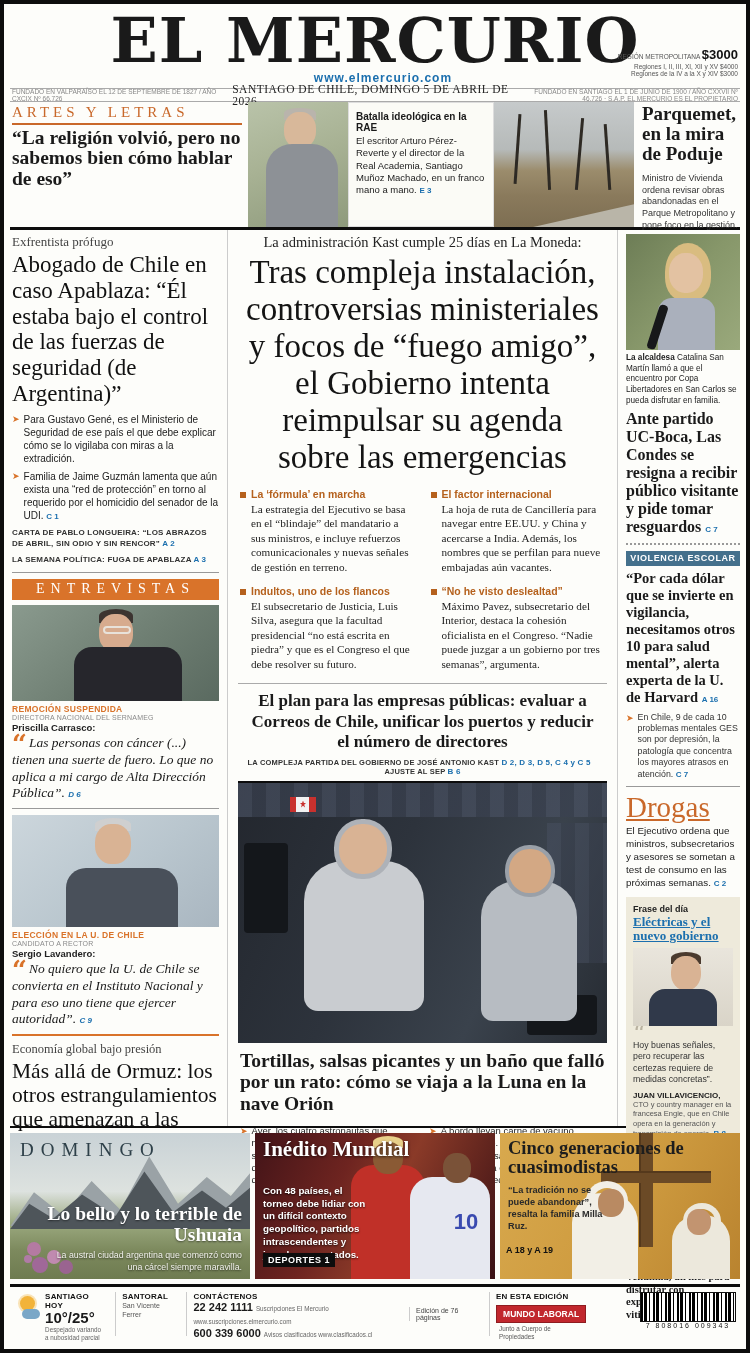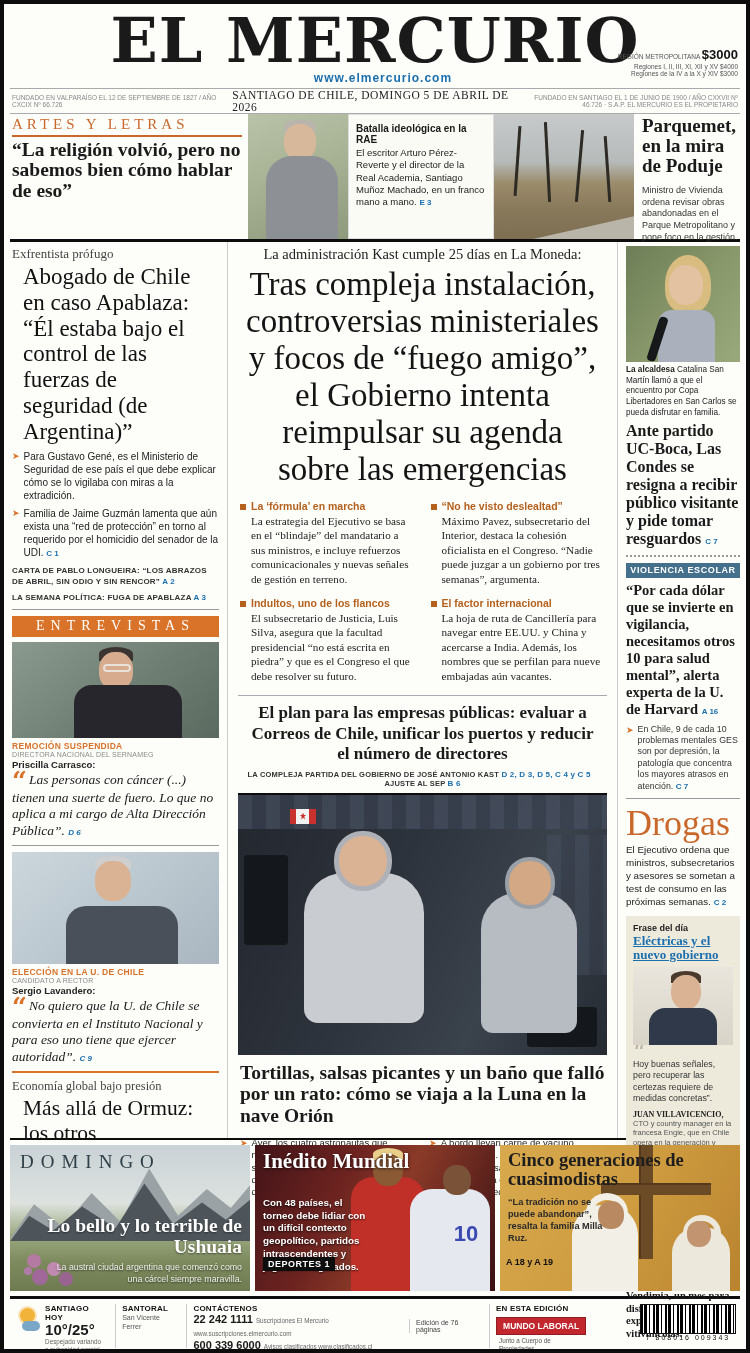--- a/index.html
+++ b/index.html
@@ -15,21 +15,21 @@
   }
   
   .masthead { position: relative; text-align: center; padding-top: 8px; height: 84px; }
   .masthead .title { font-size: 62px; font-weight: bold; letter-spacing: 1px; line-height: 0.95; font-family: "DejaVu Serif", serif; }
   .masthead .site { color: #1b6fae; font-family: "Liberation Sans", sans-serif; font-weight: bold; font-size: 12px; letter-spacing: 1px; padding-left: 16px; }
   .prices { position: absolute; right: 8px; top: 44px; text-align: right; font-family: "Liberation Sans", sans-serif; line-height: 1.15; }
   .prices .rm { font-size: 6.5px; color:#555; }
   .prices .rm b { font-size: 13px; color:#111; }
   .prices .small { font-size: 6.5px; color:#555; }
   
-  .dateline { display:flex; justify-content: space-between; align-items: center; border-top:1px solid #aaa; border-bottom:1px solid #aaa; margin: 0 6px; padding: 3px 2px; height: 26px; }
+  .dateline { display:flex; justify-content: space-between; align-items: center; border-top:1px solid #aaa; border-bottom:1px solid #aaa; margin: 0 6px; padding: 3px 2px; height: 14px; }
   .dateline .tiny { font-size: 6.5px; color: #888; font-family:"Liberation Sans",sans-serif; width: 235px; }
   .dateline .tiny.right { text-align: right; }
   .dateline .center { font-size: 11.5px; letter-spacing: 0.5px; color:#222; }
   
   .toprow { display:flex; height: 128px; border-bottom: 3px solid #0d0d0d; margin: 0 6px; }
   .artes { width: 238px; padding: 2px 6px 0 2px; }
   .section-head { color:#c9682a; font-size: 15px; letter-spacing: 4px; border-bottom: 2px solid #c9682a; padding-bottom: 2px; margin-bottom: 3px; font-family:"Liberation Serif",serif; }
   .artes .head { font-size: 19.5px; font-weight: bold; line-height: 1.05; }
   .artes .dek { font-family:"Liberation Sans",sans-serif; font-size: 9px; color:#333; margin-top: 3px; line-height:1.25; }
   .ref { color:#1b6fae; font-weight: bold; font-family:"Liberation Sans",sans-serif; font-size: 8px; }
@@ -45,21 +45,21 @@
   .photo-park .post { position:absolute; width:3px; background:#2e2a24; }
   .parquemet { flex:1; padding: 2px 2px 0 8px; }
   .parquemet .head { font-size: 19px; font-weight: bold; line-height: 1.05; }
   .parquemet .dek { font-family:"Liberation Sans",sans-serif; font-size: 9px; color:#333; margin-top:9px; line-height:1.3; }
   
   .main { display:flex; margin: 0 6px; height: 896px; }
   .col-left { width: 218px; padding: 4px 8px 0 2px; border-right: 1px solid #ccc; }
   .col-center { width: 390px; padding: 4px 10px 0; border-right: 1px solid #ccc; }
   .col-right { flex: 1; padding: 4px 0 0 8px; }
   .kicker { font-size: 13px; color:#444; }
-  .head-lg { font-size: 23px; line-height: 1.12; font-weight: normal; color:#111; margin: 2px 11px 6px; }
+  .head-lg { font-size: 23px; line-height: 1.12; font-weight: normal; color:#111; margin: 2px 0 6px; }
   .bullet { display:flex; gap: 4px; font-family:"Liberation Sans",sans-serif; font-size: 10px; line-height: 1.3; color:#222; margin: 5px 0; }
   .arrow { color:#d9732a; font-size: 9px; line-height: 1.4; }
   .caps-link { font-family:"Liberation Sans",sans-serif; font-size: 8px; font-weight: bold; color:#333; line-height: 1.45; margin-top: 4px; letter-spacing: 0.2px; }
   .hr { border-top: 1px solid #999; margin: 6px 0; }
   .hr-orange { border-top: 2px solid #d9732a; margin: 6px 0; }
   .entrevistas-banner { background:#d9732a; color:#fff; text-align:center; letter-spacing: 6px; font-size: 14px; padding: 2px 0 3px; margin: 4px 0 5px; }
   .port-photo { height: 96px; position: relative; overflow: hidden; margin-bottom: 3px; }
   .pp1 { background: linear-gradient(140deg,#8a9a8e 0%, #6e7e72 55%, #5a6a60 100%); }
   .pp1 .fig { position:absolute; left:30%; right:18%; top:44%; bottom:0; background:#26262c; border-radius: 18px 18px 0 0; }
   .pp1 .face { position:absolute; left:42%; top:10%; width:34px; height:38px; background:#d7ab8e; border-radius:45%; }
@@ -103,32 +103,32 @@
   .r-photo .face { position:absolute; left: 38%; top: 16%; width: 34px; height: 40px; background:#e3c2a2; border-radius: 46%; }
   .r-photo .hair { position:absolute; left: 34%; top: 8%; width: 46px; height: 58px; background:#d9bc80; border-radius: 50% 50% 40% 40%; z-index:-0; }
   .r-photo .body2 { position:absolute; left: 28%; right: 22%; top: 55%; bottom: 0; background:#aab0bc; border-radius: 14px 14px 0 0; }
   .r-photo .mic { position:absolute; left: 24%; bottom: 0; width: 9px; height: 46px; background:#17181a; transform: rotate(18deg); border-radius: 4px; }
   .r-caption { font-family:"Liberation Sans",sans-serif; font-size: 8.2px; line-height: 1.3; color:#222; margin: 3px 0 4px; }
   .r-head { font-size: 16px; font-weight: bold; line-height: 1.12; }
   .dotted { border-top: 2px dotted #999; margin: 7px 0 6px; }
   .label-blue { display:block; background:#44708c; color:#fff; font-family:"Liberation Sans",sans-serif; font-weight: bold; font-size: 9px; letter-spacing: 0.6px; text-align:center; padding: 2px 0 3px; margin-bottom: 4px; }
   .r-head2 { font-size: 14.5px; font-weight: bold; line-height: 1.18; }
   .r-bullet { display:flex; gap:4px; font-family:"Liberation Sans",sans-serif; font-size: 8.8px; line-height: 1.3; color:#333; margin-top: 5px; }
-  .drogas-head { color:#c9682a; font-size: 36px; line-height: 1; margin: 2px 0 3px; }
+  .drogas-head { color:#c9682a; font-size: 29px; line-height: 1; margin: 2px 0 3px; text-decoration: underline; }
   .drogas-text { font-family:"Liberation Sans",sans-serif; font-size: 9.8px; line-height: 1.32; color:#222; }
   .frase-box { background:#eeeadb; padding: 7px 7px 6px; margin: 7px 0; }
   .frase-label { font-family:"Liberation Sans",sans-serif; font-weight: bold; font-size: 9px; color:#222; }
   .frase-title { color:#1b6fae; font-weight: bold; font-size: 13px; line-height: 1.1; text-decoration: underline; margin: 1px 0 5px; }
   .frase-photo { height: 78px; position: relative; overflow:hidden; background: linear-gradient(#e9e5dc, #d9d4c8); }
   .frase-photo .suit { position:absolute; left: 16%; right: 16%; top: 52%; bottom: 0; background:#30394a; border-radius: 16px 16px 0 0; }
   .frase-photo .face { position:absolute; left: 38%; top: 10%; width: 30px; height: 34px; background:#d9b394; border-radius: 46%; }
   .frase-photo .haird { position:absolute; left: 38%; top: 5%; width: 30px; height: 12px; background:#4a3a2e; border-radius: 50% 50% 0 0; }
   .frase-quote { font-family:"Liberation Sans",sans-serif; font-size: 8.8px; color:#333; line-height: 1.3; margin-top: 4px; }
   .grayq { color:#b9b2a0; font-size: 24px; line-height: 0.4; display:block; font-family:"DejaVu Serif",serif; }
-  .frase-name { font-family:Liberation Serif, serif; font-weight: bold; font-size: 8px; color:#222; margin-top: 5px; }
+  .frase-name { font-family:Liberation Sans, sans-serif; font-weight: bold; font-size: 8px; color:#222; margin-top: 5px; }
   .frase-role { font-family:"Liberation Sans",sans-serif; font-size: 7.5px; color:#555; line-height: 1.3; }
   .revista-title { color:#1b6fae; font-size: 16px; font-weight: bold; margin: 2px 0 4px; }
   .cover { width: 72px; height: 92px; margin: 0 auto 5px; position: relative; overflow:hidden; background: linear-gradient(#8fb4d0 0 30%, #b9c9d4 34%, #c98a3c 48%, #b5702a 70%, #8a5420 100%); border: 1px solid #bbb; }
   .cover .mnt { position:absolute; top: 22%; left:0; right:0; height: 22%; background:#5e7288; clip-path: polygon(0 100%, 20% 30%, 40% 70%, 62% 10%, 80% 65%, 100% 40%, 100% 100%); }
   .cover .rows { position:absolute; bottom:0; left:0; right:0; height: 48%; background: repeating-linear-gradient(175deg,#c9822f 0 4px,#a05f22 4px 8px); }
   .revista-caption { font-weight: bold; font-size: 10.5px; line-height: 1.2; }
   
   .strip { display:flex; gap: 5px; border-top: 2px solid #0d0d0d; margin: 0 6px; padding: 5px 0; height: 158px; }
   .panel { flex:1; position: relative; overflow: hidden; }
   .p1 { background: linear-gradient(#c9d2d6 0%, #dde2df 40%, #9aa87e 62%, #7d8a5e 80%, #6e7b50 100%); }
@@ -140,21 +140,21 @@
   .p1 .d { position:absolute; right: 8px; bottom: 6px; left: 30px; text-align: right; color:#f2f2ec; font-family:"Liberation Sans",sans-serif; font-size: 8.8px; line-height: 1.3; text-shadow: 0 1px 2px rgba(0,0,0,.6); }
   .p2 { background: linear-gradient(115deg,#421418 0%, #6e2420 35%, #8a3a28 55%, #3a1014 100%); }
   .p2 .player-red { position:absolute; left: 40%; top: 22%; width: 74px; height: 130px; background:#c03028; border-radius: 22px 22px 0 0; }
   .p2 .head-red { position:absolute; left: 49%; top: 6%; width: 30px; height: 32px; background:#8a5a34; border-radius: 46%; }
   .p2 .hair-blond { position:absolute; left: 49%; top: 2%; width: 30px; height: 12px; background:#e8d08a; border-radius: 50% 50% 0 0; }
   .p2 .player-white { position:absolute; right: 2%; top: 30%; width: 80px; height: 124px; background:#e6e8f0; border-radius: 22px 22px 0 0; }
   .p2 .num { position:absolute; right: 7%; top: 52%; color:#3a4ab0; font-family:"Liberation Sans",sans-serif; font-weight:bold; font-size: 22px; }
   .p2 .head-white { position:absolute; right: 10%; top: 14%; width: 28px; height: 30px; background:#7a5238; border-radius: 46%; }
   .p2 .h { position:absolute; left: 8px; top: 6px; color:#fff; font-size: 21px; font-weight: bold; line-height: 1.02; text-shadow: 0 1px 3px rgba(0,0,0,.7); }
   .p2 .d { position:absolute; left: 8px; top: 52px; width: 112px; color:#fff; font-family:"Liberation Sans",sans-serif; font-weight: bold; font-size: 9.8px; line-height: 1.3; text-shadow: 0 1px 2px rgba(0,0,0,.8); }
-  .p2 .dep { position:absolute; left: 8px; bottom: 20px; background:#0d0d0d; color:#fff; font-family:"Liberation Sans",sans-serif; font-weight: bold; font-size: 9px; padding: 2px 5px; letter-spacing: 0.5px; }
+  .p2 .dep { position:absolute; left: 8px; bottom: 12px; background:#0d0d0d; color:#fff; font-family:"Liberation Sans",sans-serif; font-weight: bold; font-size: 9px; padding: 2px 5px; letter-spacing: 0.5px; }
   .p3 { background: linear-gradient(120deg,#d8a94e 0%, #cf9c40 50%, #b9832f 100%); }
   .p3 .cross-v { position:absolute; left: 58%; top: 0; width: 14px; height: 78%; background:#6b4a26; box-shadow: inset 2px 0 0 #55391c; }
   .p3 .cross-h { position:absolute; left: 42%; top: 26%; width: 46%; height: 12px; background:#6b4a26; box-shadow: inset 0 2px 0 #55391c; }
   .p3 .fig1 { position:absolute; left: 30%; bottom: 0; width: 66px; height: 86px; background:#f2efe6; border-radius: 30px 30px 0 0; }
   .p3 .face1 { position:absolute; left: 41%; bottom: 62px; width: 26px; height: 28px; background:#b98a62; border-radius: 46%; }
   .p3 .hood1 { position:absolute; left: 36%; bottom: 58px; width: 42px; height: 40px; border: 7px solid #f2efe6; border-bottom: none; border-radius: 50% 50% 0 0; }
   .p3 .fig2 { position:absolute; right: 4%; bottom: 0; width: 58px; height: 64px; background:#ece8dc; border-radius: 26px 26px 0 0; }
   .p3 .face2 { position:absolute; right: 12%; bottom: 44px; width: 24px; height: 26px; background:#c29470; border-radius: 46%; }
   .p3 .hood2 { position:absolute; right: 8%; bottom: 40px; width: 38px; height: 36px; border: 6px solid #ece8dc; border-bottom: none; border-radius: 50% 50% 0 0; }
   .p3 .h { position:absolute; left: 8px; top: 6px; font-size: 18.5px; font-weight: bold; color:#1d1d1d; line-height: 1.05; }
@@ -294,26 +294,26 @@
             <div class="brief-title"><span class="sq"></span><span>La ‘fórmula’ en marcha</span></div>
             <div class="brief-text">La estrategia del Ejecutivo se basa en el “blindaje” del mandatario a sus ministros, e incluye refuerzos comunicacionales y nuevas señales de gestión en terreno.</div>
           </div>
           <div class="brief">
             <div class="brief-title"><span class="sq"></span><span>Indultos, uno de los flancos</span></div>
             <div class="brief-text">El subsecretario de Justicia, Luis Silva, asegura que la facultad presidencial “no está escrita en piedra” y que es el Congreso el que debe resolver su futuro.</div>
           </div>
         </div>
         <div class="colb">
           <div class="brief">
+            <div class="brief-title"><span class="sq"></span><span>El factor internacional</span></div>
+            <div class="brief-text">La hoja de ruta de Cancillería para navegar entre EE.UU. y China y acercarse a India. Además, los nombres que se perfilan para nueve embajadas aún vacantes.</div>
+          </div>
+          <div class="brief">
             <div class="brief-title"><span class="sq"></span><span>“No he visto deslealtad”</span></div>
             <div class="brief-text">Máximo Pavez, subsecretario del Interior, destaca la cohesión oficialista en el Congreso. “Nadie puede juzgar a un gobierno por tres semanas”, argumenta.</div>
-          </div>
-          <div class="brief">
-            <div class="brief-title"><span class="sq"></span><span>El factor internacional</span></div>
-            <div class="brief-text">La hoja de ruta de Cancillería para navegar entre EE.UU. y China y acercarse a India. Además, los nombres que se perfilan para nueve embajadas aún vacantes.</div>
           </div>
         </div>
       </div>
 
       <div class="plan">
         <div class="plan-head">El plan para las empresas públicas: evaluar a Correos de Chile, unificar los puertos y reducir el número de directores</div>
         <div class="plan-sub">
           <span>LA COMPLEJA PARTIDA DEL GOBIERNO DE JOSÉ ANTONIO KAST</span>
           <span class="ref">D 2, D 3, D 5, C 4 y C 5</span>
           &nbsp;&nbsp;

